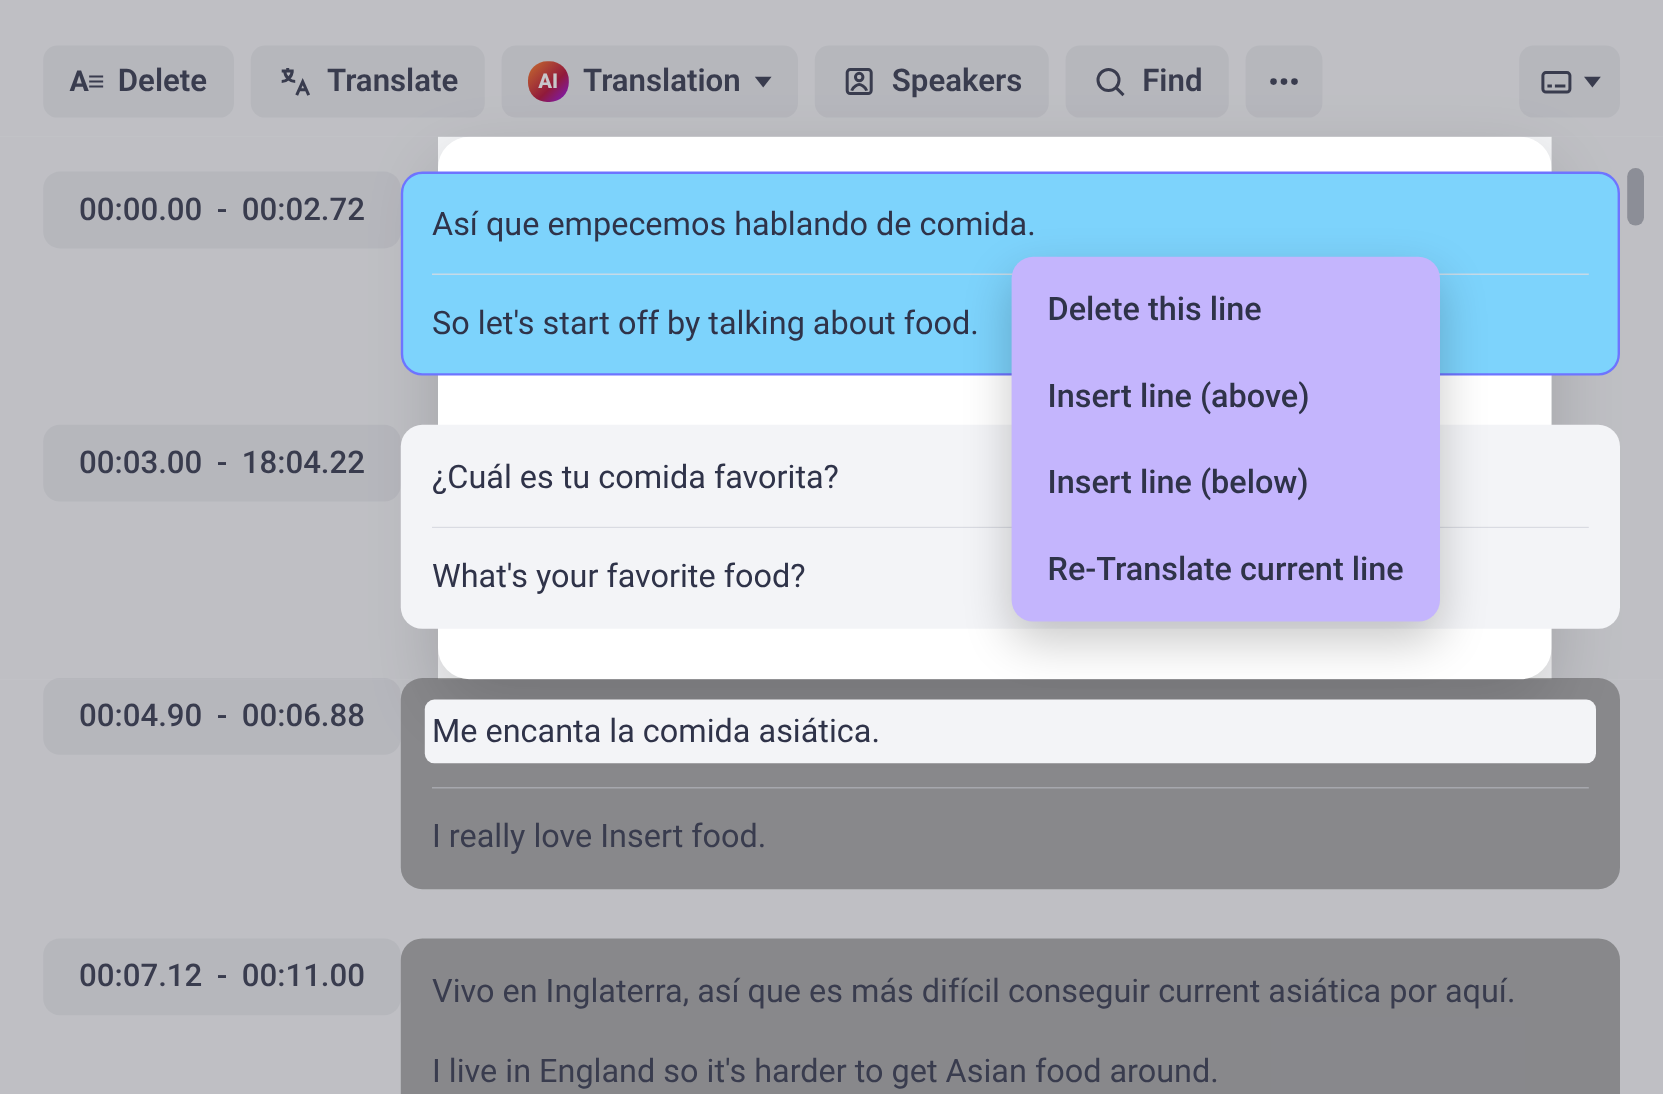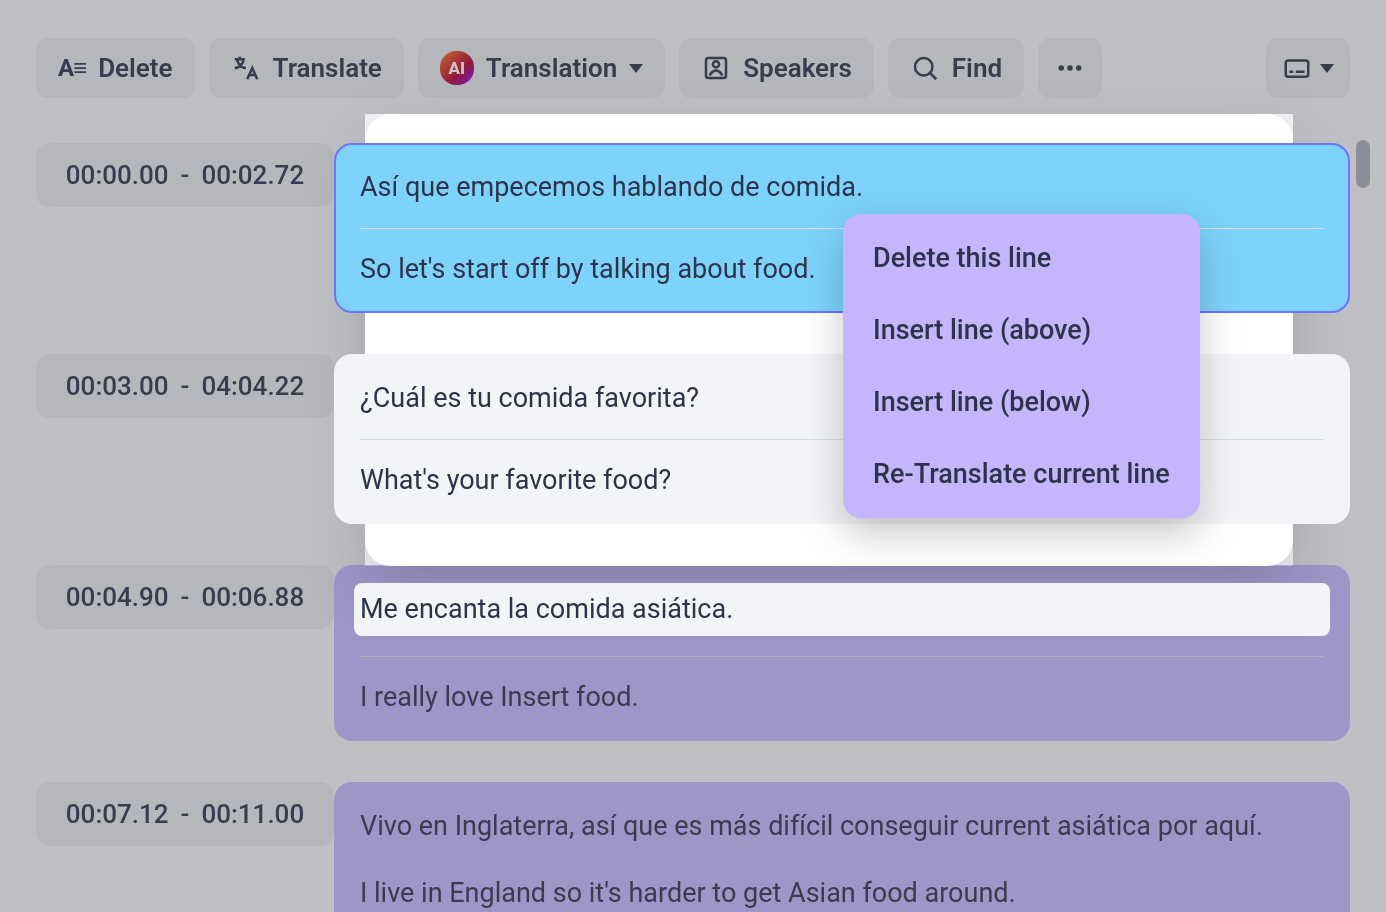--- a/index.html
+++ b/index.html
@@ -67,21 +67,21 @@
     display: flex;
     align-items: center;
     justify-content: center;
     gap: 10px;
   }
   .time-pill .dash { padding: 0 2px; }
 
   .bubble {
     flex: 1;
     border-radius: 18px;
-    background: #c4b5fd;
+    background: #a3a3a3;
     padding: 24px 26px;
     font-size: 27px;
     line-height: 1.5;
     color: #2f3349;
   }
   .bubble .divider {
     border-top: 1px solid #d9dbe2;
     margin: 20px 0;
   }
   .bubble.selected {
@@ -211,21 +211,21 @@
         <div>Así que empecemos hablando de comida.</div>
         <div class="divider"></div>
         <div>So let's start off by talking about food.</div>
       </div>
     </div>
 
     <div class="row">
       <div class="time-pill">
         <span>00:03.00</span>
         <span class="dash">-</span>
-        <span>04:04.22</span>
+        <span>18:04.22</span>
       </div>
       <div class="bubble lift" style="background:#f3f4f7;">
         <div>¿Cuál es tu comida favorita?</div>
         <div class="divider"></div>
         <div>What's your favorite food?</div>
       </div>
     </div>
 
     <div class="row">
       <div class="time-pill">

